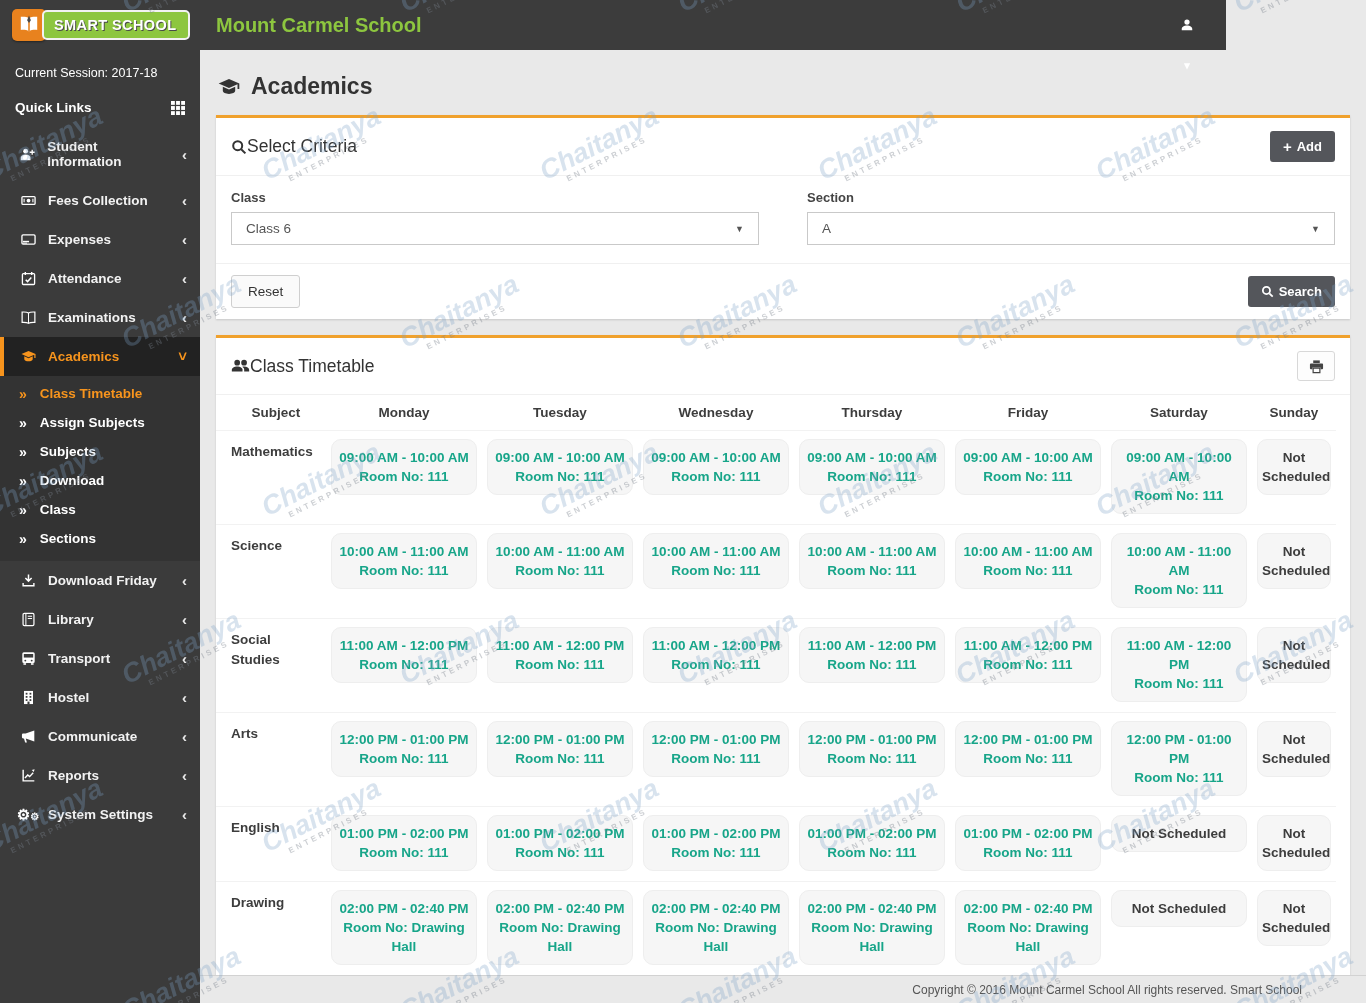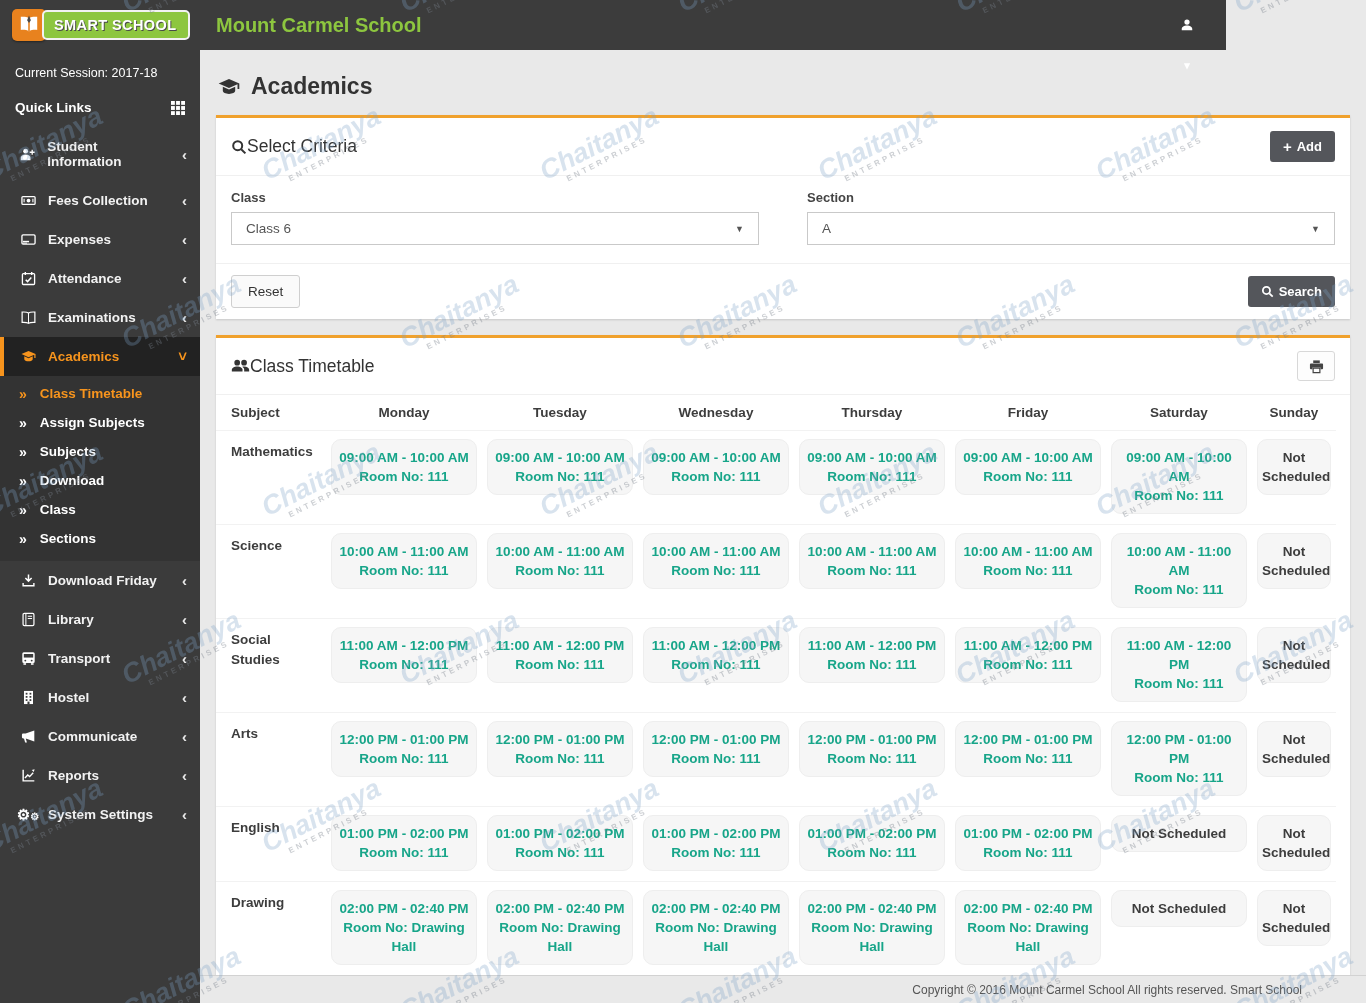--- a/index.html
+++ b/index.html
@@ -108,21 +108,21 @@
   
   .print-btn{
     margin-left:auto; width:38px; height:30px; border:1px solid #d8d8d8; border-radius:3px;
     background:#fdfdfd; display:flex; align-items:center; justify-content:center;
     color:#444; cursor:pointer;
   }
   table.tt{ border-collapse:collapse; table-layout:fixed; width:1120px; font-size:13.5px; }
   table.tt thead th{
     padding:10px 5px; font-weight:bold; color:#3d3d3d; text-align:center; font-size:13.5px;
   }
-  table.tt thead th.th-subject{ text-align:left; padding-left:15px; }
+  table.tt thead th.th-subject{ text-align:center; padding-left:15px; }
   table.tt td{ vertical-align:top; padding:8px 5px 10px; }
   table.tt tbody tr td{ border-top:1px solid #f2f2f2; }
   td.subject-cell{ font-weight:bold; color:#3d3d3d; padding-left:15px !important; padding-top:11px !important; line-height:1.45; }
   .slot{
     background:#f6f6f6; border:1px solid #eeeeee; border-radius:10px;
     padding:8px 4px; text-align:center; font-weight:bold; color:#17a589;
     line-height:19px; font-size:13.5px;
   }
   .slot.empty{ color:#3d3d3d; }
   

